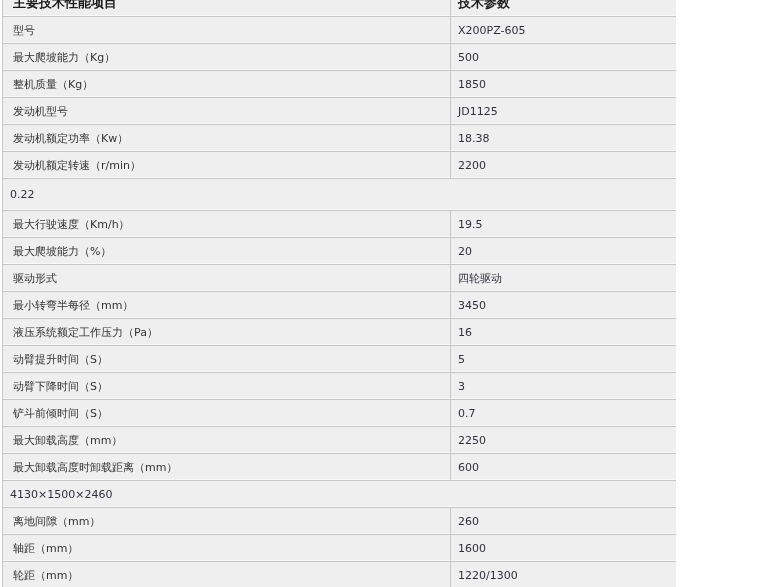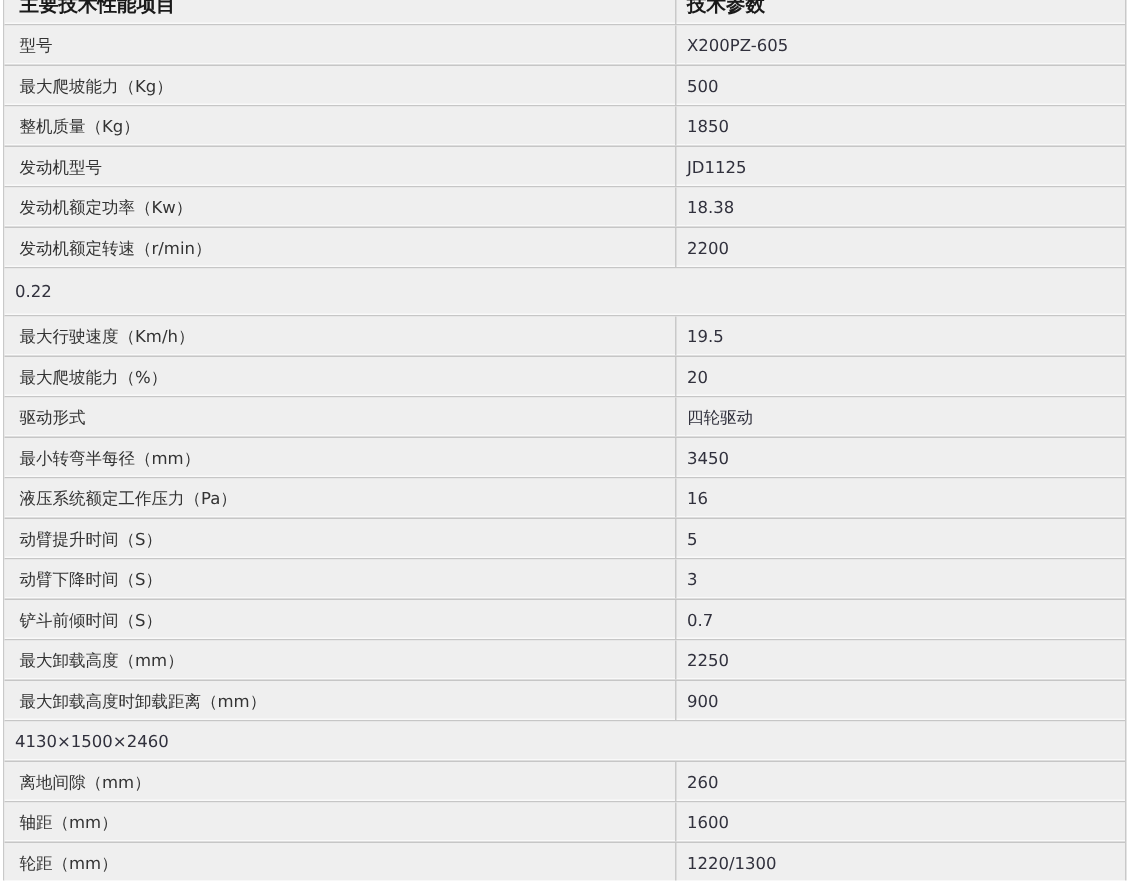--- a/index.html
+++ b/index.html
@@ -4,21 +4,21 @@
 <style>
   * { margin: 0; padding: 0; box-sizing: border-box; }
   html, body {
     width: 757px; height: 587px;
     overflow: hidden;
     background: #ffffff;
     font-family: "DejaVu Sans", "Liberation Sans", sans-serif;
   }
   .viewport {
     position: relative;
-    width: 757px; height: 587px;
+    width: 676px; height: 587px;
     overflow: hidden;
     text-align: center;
   }
   .spec-table {
     position: absolute;
     left: 2px; top: -10px;
     width: 749px;
     border-left: 1px solid #c9c9c9;
     border-right: 1px solid #c9c9c9;
   }
@@ -139,21 +139,21 @@
     <div class="cell value">0.7</div>
   </div>
 
   <div class="row">
     <div class="cell label">最大卸载高度（mm）</div>
     <div class="cell value">2250</div>
   </div>
 
   <div class="row">
     <div class="cell label">最大卸载高度时卸载距离（mm）</div>
-    <div class="cell value">900</div>
+    <div class="cell value">600</div>
   </div>
 
   <div class="row">
     <div class="cell value">4130×1500×2460</div>
   </div>
 
   <div class="row">
     <div class="cell label">离地间隙（mm）</div>
     <div class="cell value">260</div>
   </div>

